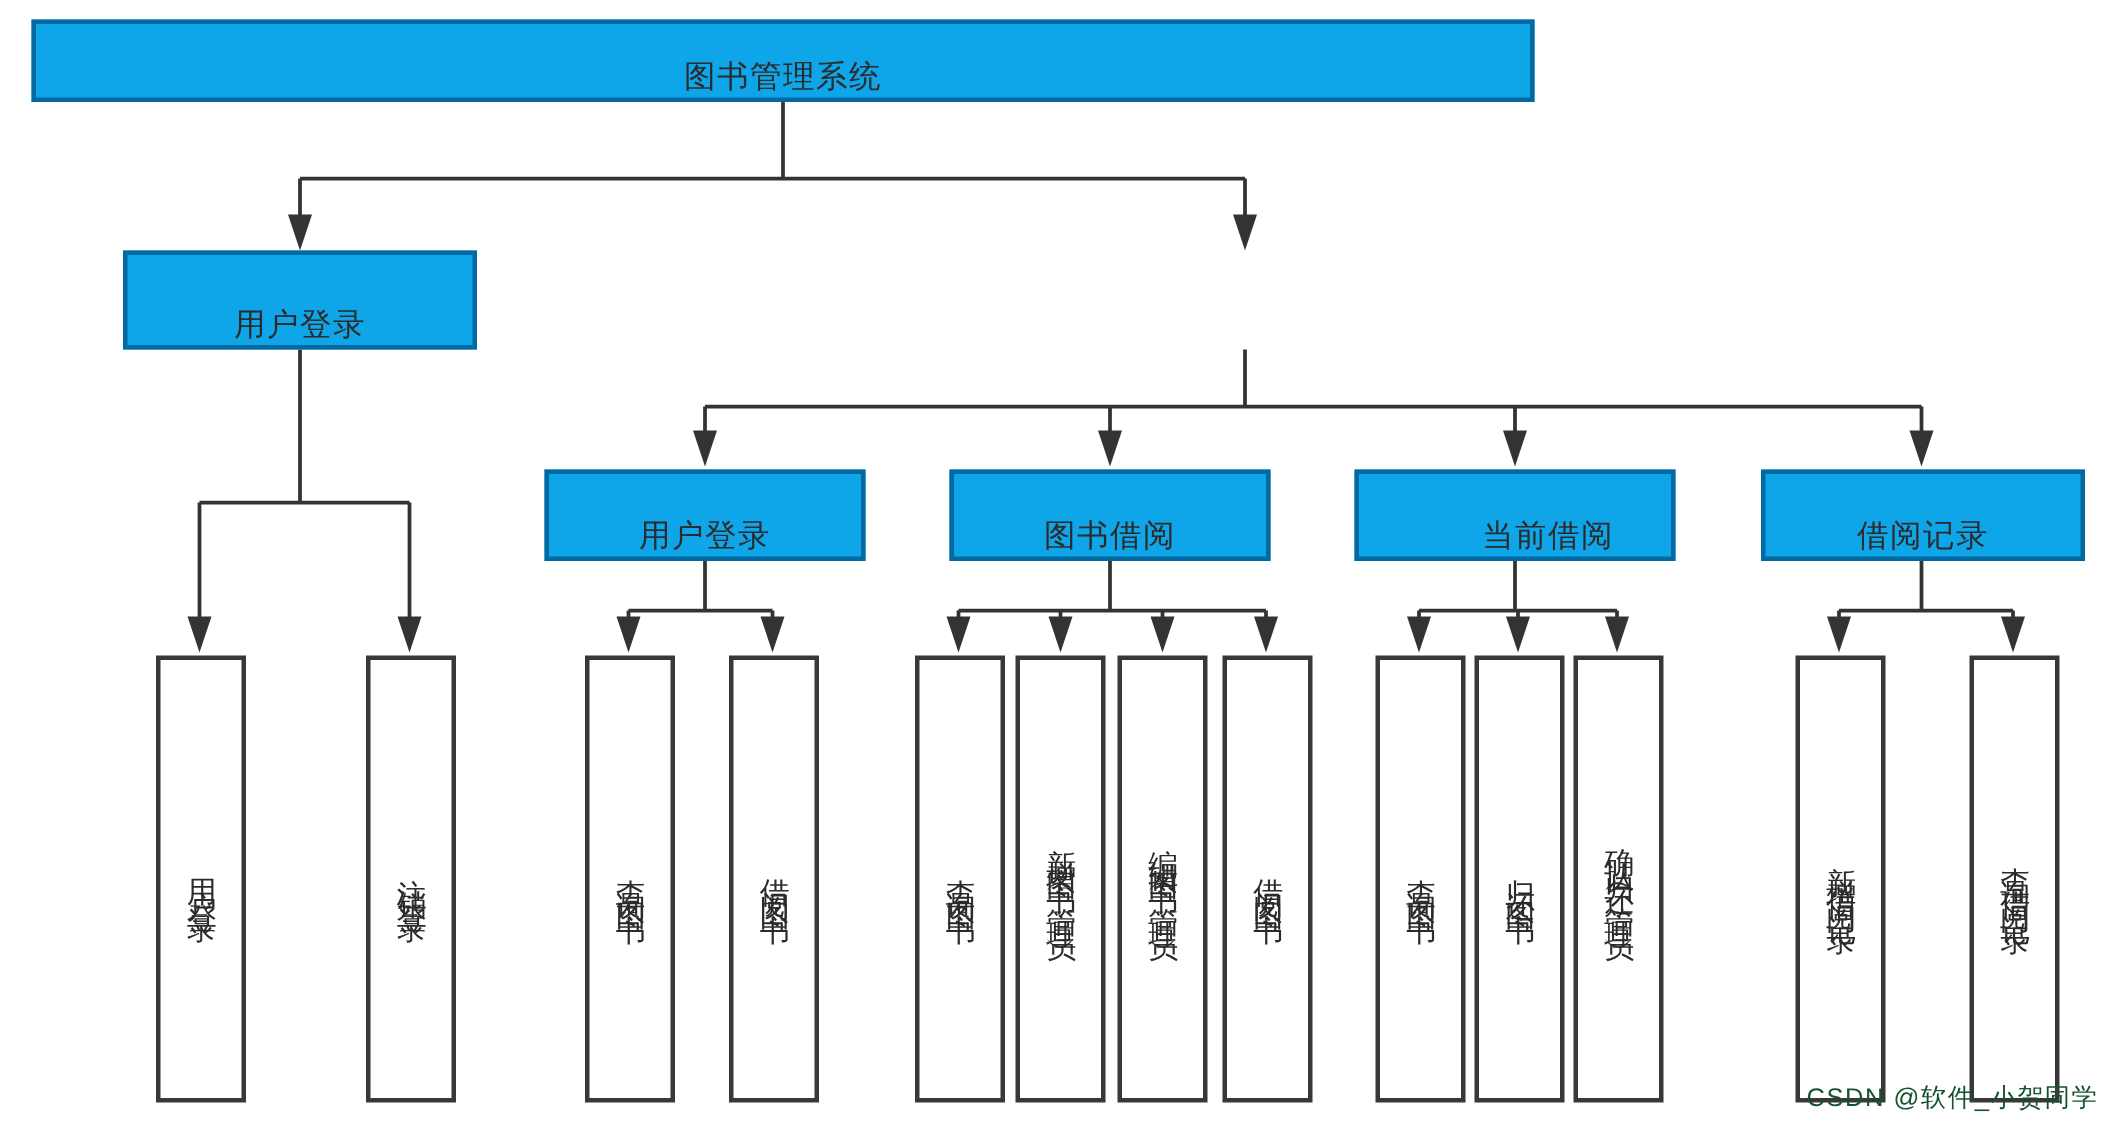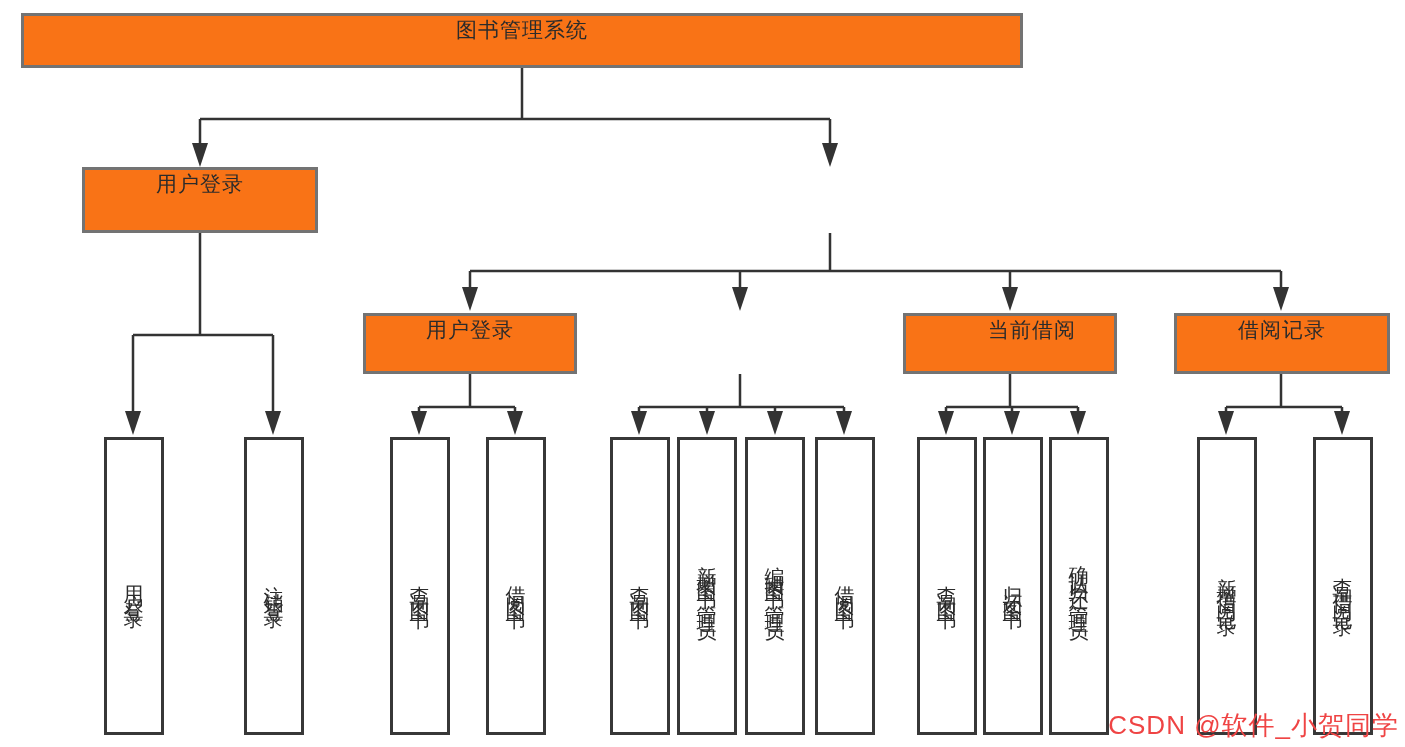--- a/index.html
+++ b/index.html
@@ -12,24 +12,24 @@
     overflow: hidden;
   }
   .wires {
     position: absolute;
     left: 0; top: 0;
     width: 1405px; height: 747px;
   }
   .hbox {
     position: absolute;
     box-sizing: border-box;
-    border: 3px solid #737373;
-    background: #f97316;
+    border: 3px solid #0369a1;
+    background: #0ea5e9;
     display: flex;
-    align-items: flex-start;
+    align-items: flex-end;
     justify-content: center;
   }
   .hbox span {
     font-size: 21px;
     color: #2b2b2b;
     letter-spacing: 1px;
     white-space: nowrap;
   }
   .vbox {
     position: absolute;
@@ -49,22 +49,22 @@
     font-size: 20px;
     letter-spacing: 8px;
     line-height: 1;
     color: #2b2b2b;
     white-space: nowrap;
   }
   .watermark {
     position: absolute;
     right: 6px;
     bottom: 4px;
-    font-size: 26px;
-    color: #ef4444;
+    font-size: 17px;
+    color: #14532d;
     letter-spacing: 1px;
     z-index: 5;
     white-space: nowrap;
     margin-top: 29px;
   }
 </style>
 </head>
 <body>
 
 <div class="stage">
@@ -120,20 +120,23 @@
     <span>图书管理系统</span>
   </div>
 
   <div class="hbox" style="left:82px; top:167px; width:236px; height:66px;">
     <span>用户登录</span>
   </div>
 
   <div class="hbox" style="left:363px; top:313px; width:214px; height:61px;">
     <span>用户登录</span>
   </div>
+  <div class="hbox" style="left:633px; top:313px; width:214px; height:61px;">
+    <span>图书借阅</span>
+  </div>
   <div class="hbox" style="left:903px; top:313px; width:214px; height:61px;padding-left:44px;">
     <span>当前借阅</span>
   </div>
   <div class="hbox" style="left:1174px; top:313px; width:216px; height:61px;">
     <span>借阅记录</span>
   </div>
 
   <div class="vbox" style="left:104px;">
     <span>用户登录</span>
   </div>

